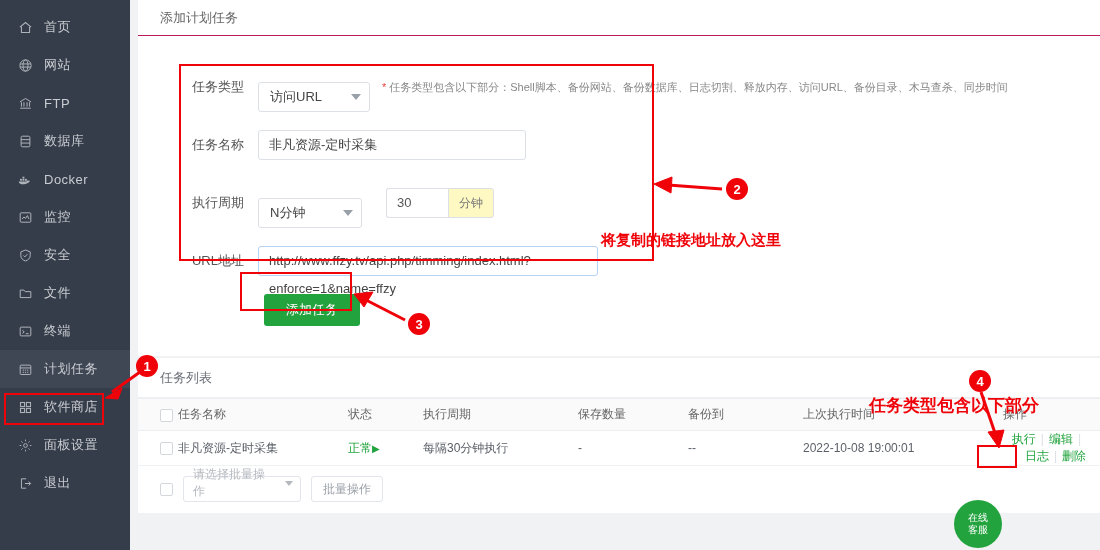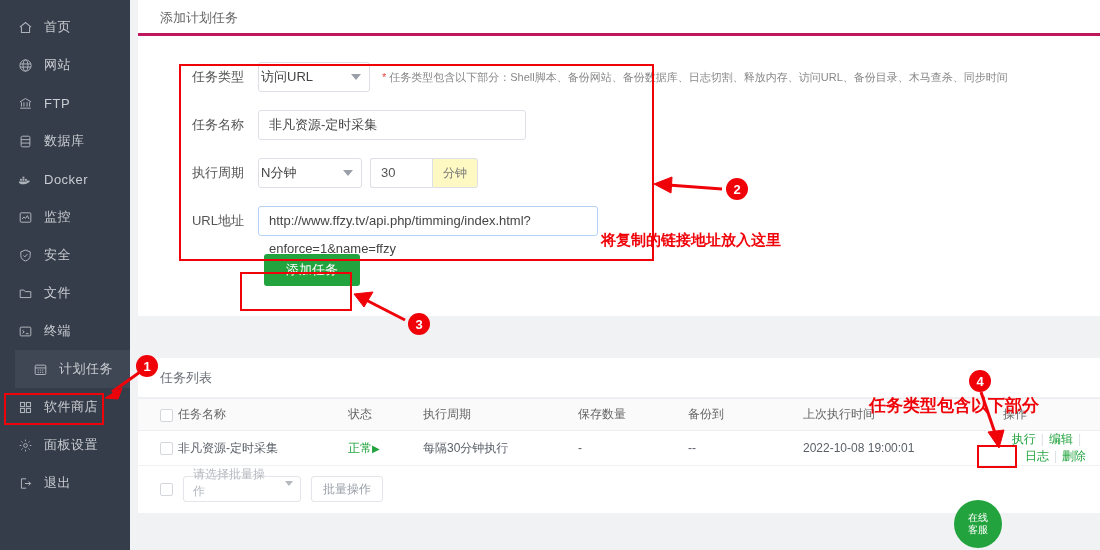--- a/index.html
+++ b/index.html
@@ -23,21 +23,21 @@
   .side-item {
     position: relative;
     height: 38px;
     display: flex; align-items: center;
     padding-left: 16px;
     font-size: 13px;
     color: #c9ccd1;
     cursor: pointer;
     letter-spacing: .5px;
   }
-  .side-item.active { background: #3f4654; margin-left: 15px; }
+  .side-item.active { background: #3f4654; }
   .side-ico {
     width: 18px; height: 16px;
     display: inline-flex; align-items: center; justify-content: center;
     margin-right: 10px;
     color: #aeb3ba;
   }
   .side-ico svg { display:block; }
   .side-label { white-space: nowrap; }
 
   
@@ -48,57 +48,58 @@
   }
   .card {
     position: absolute; left: 8px; top: 0;
     width: 962px;
     background: #fff;
   }
   .card-title {
     height: 36px; line-height: 36px;
     padding-left: 22px;
     font-size: 13px; color: #666;
-    border-bottom: 3px solid #be185d;
+    border-bottom: 1px solid #be185d;
   }
 
   
   .form { padding: 26px 0 12px 0; }
   .row { display: flex; align-items: center; margin-bottom: 18px; }
   .lbl {
     width: 120px; text-align: right;
     padding-right: 14px;
     font-size: 13px; color: #555;
   }
   .sel {
     height: 30px; min-width: 104px;
     border: 1px solid #dcdfe6; border-radius: 3px;
     background: #fff;
     display: flex; align-items: center; justify-content: space-between;
-    padding: 0 8px 0 2px;
+    padding: 0 8px 0 11px;
     font-size: 13px; color: #444;
     cursor: pointer;
+    margin-top: 20px;
   }
   .sel.wide { width: 112px; }
   .caret {
     width: 0; height: 0; margin-left: 10px;
     border-left: 5px solid transparent;
     border-right: 5px solid transparent;
     border-top: 6px solid #9aa0a8;
   }
   .hint { font-size: 11px; color: #888; margin-left: 12px; white-space: nowrap; }
   .hint .star { color: #e64340; margin-right: 3px; }
   .txt {
     height: 30px; border: 1px solid #dcdfe6; border-radius: 3px;
     background: #fff; font-size: 13px; color: #444;
     padding: 0 10px; line-height: 28px;
   }
   .txt.name { width: 268px; }
   .txt.url  { width: 340px; border-color: #b6d3f5; }
-  .numgrp { display: flex; align-items: flex-start; margin-left: 8px; }
+  .numgrp { display: flex; align-items: flex-start; margin-left: 24px; }
   .numgrp .num {
     width: 62px; height: 30px;
     border: 1px solid #dcdfe6; border-right: none;
     border-radius: 3px 0 0 3px;
     background: #fff; font-size: 13px; color: #555;
     padding-left: 10px; line-height: 28px;
   }
   .numgrp .unit {
     height: 30px; padding: 0 10px;
     border: 1px solid #dcdfe6; border-radius: 0 3px 3px 0;

